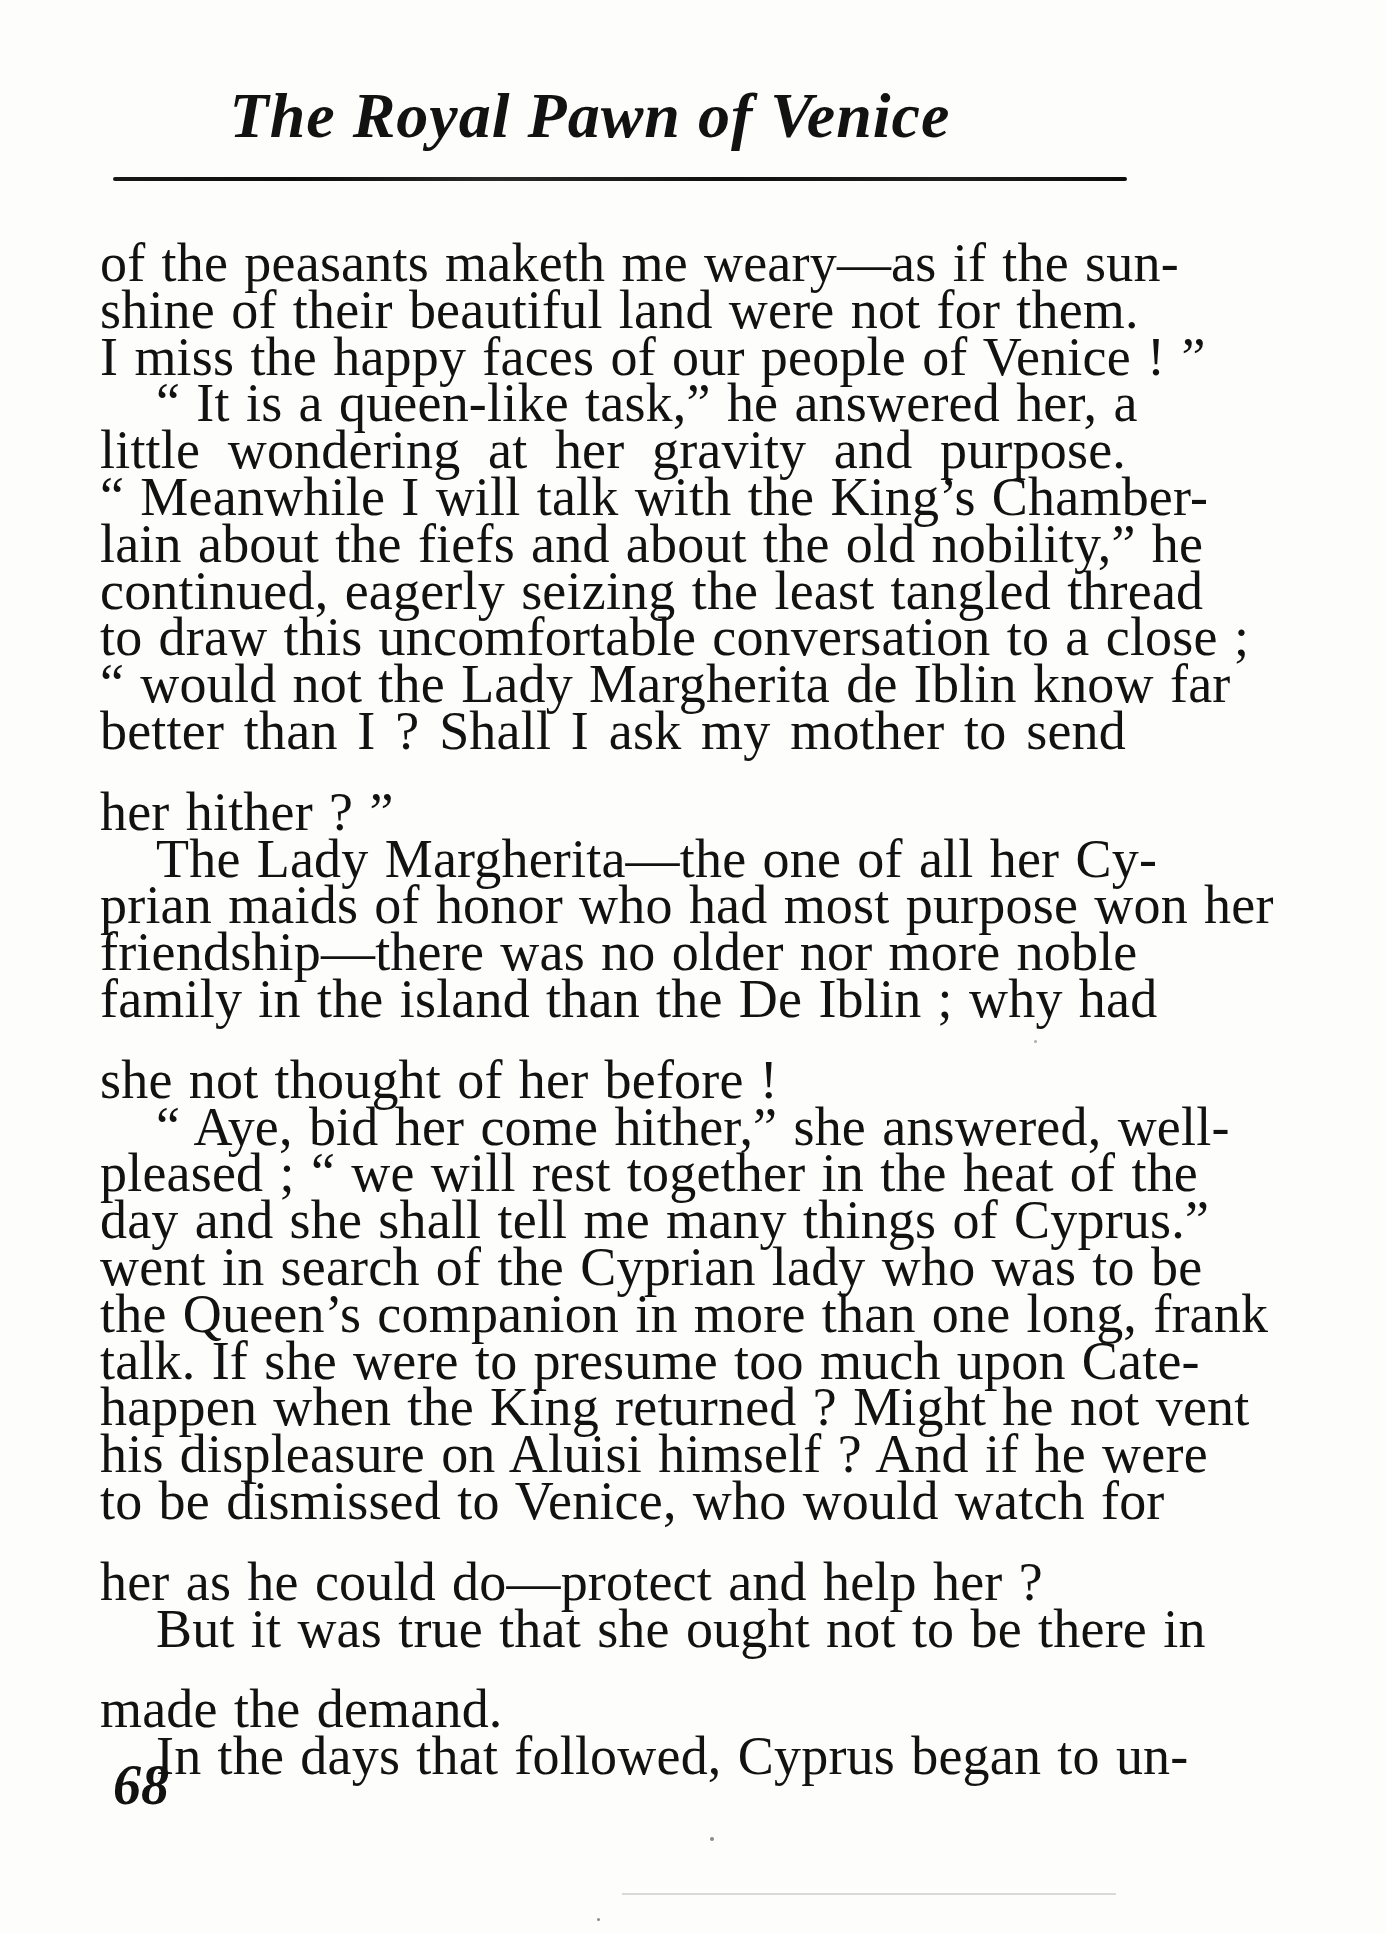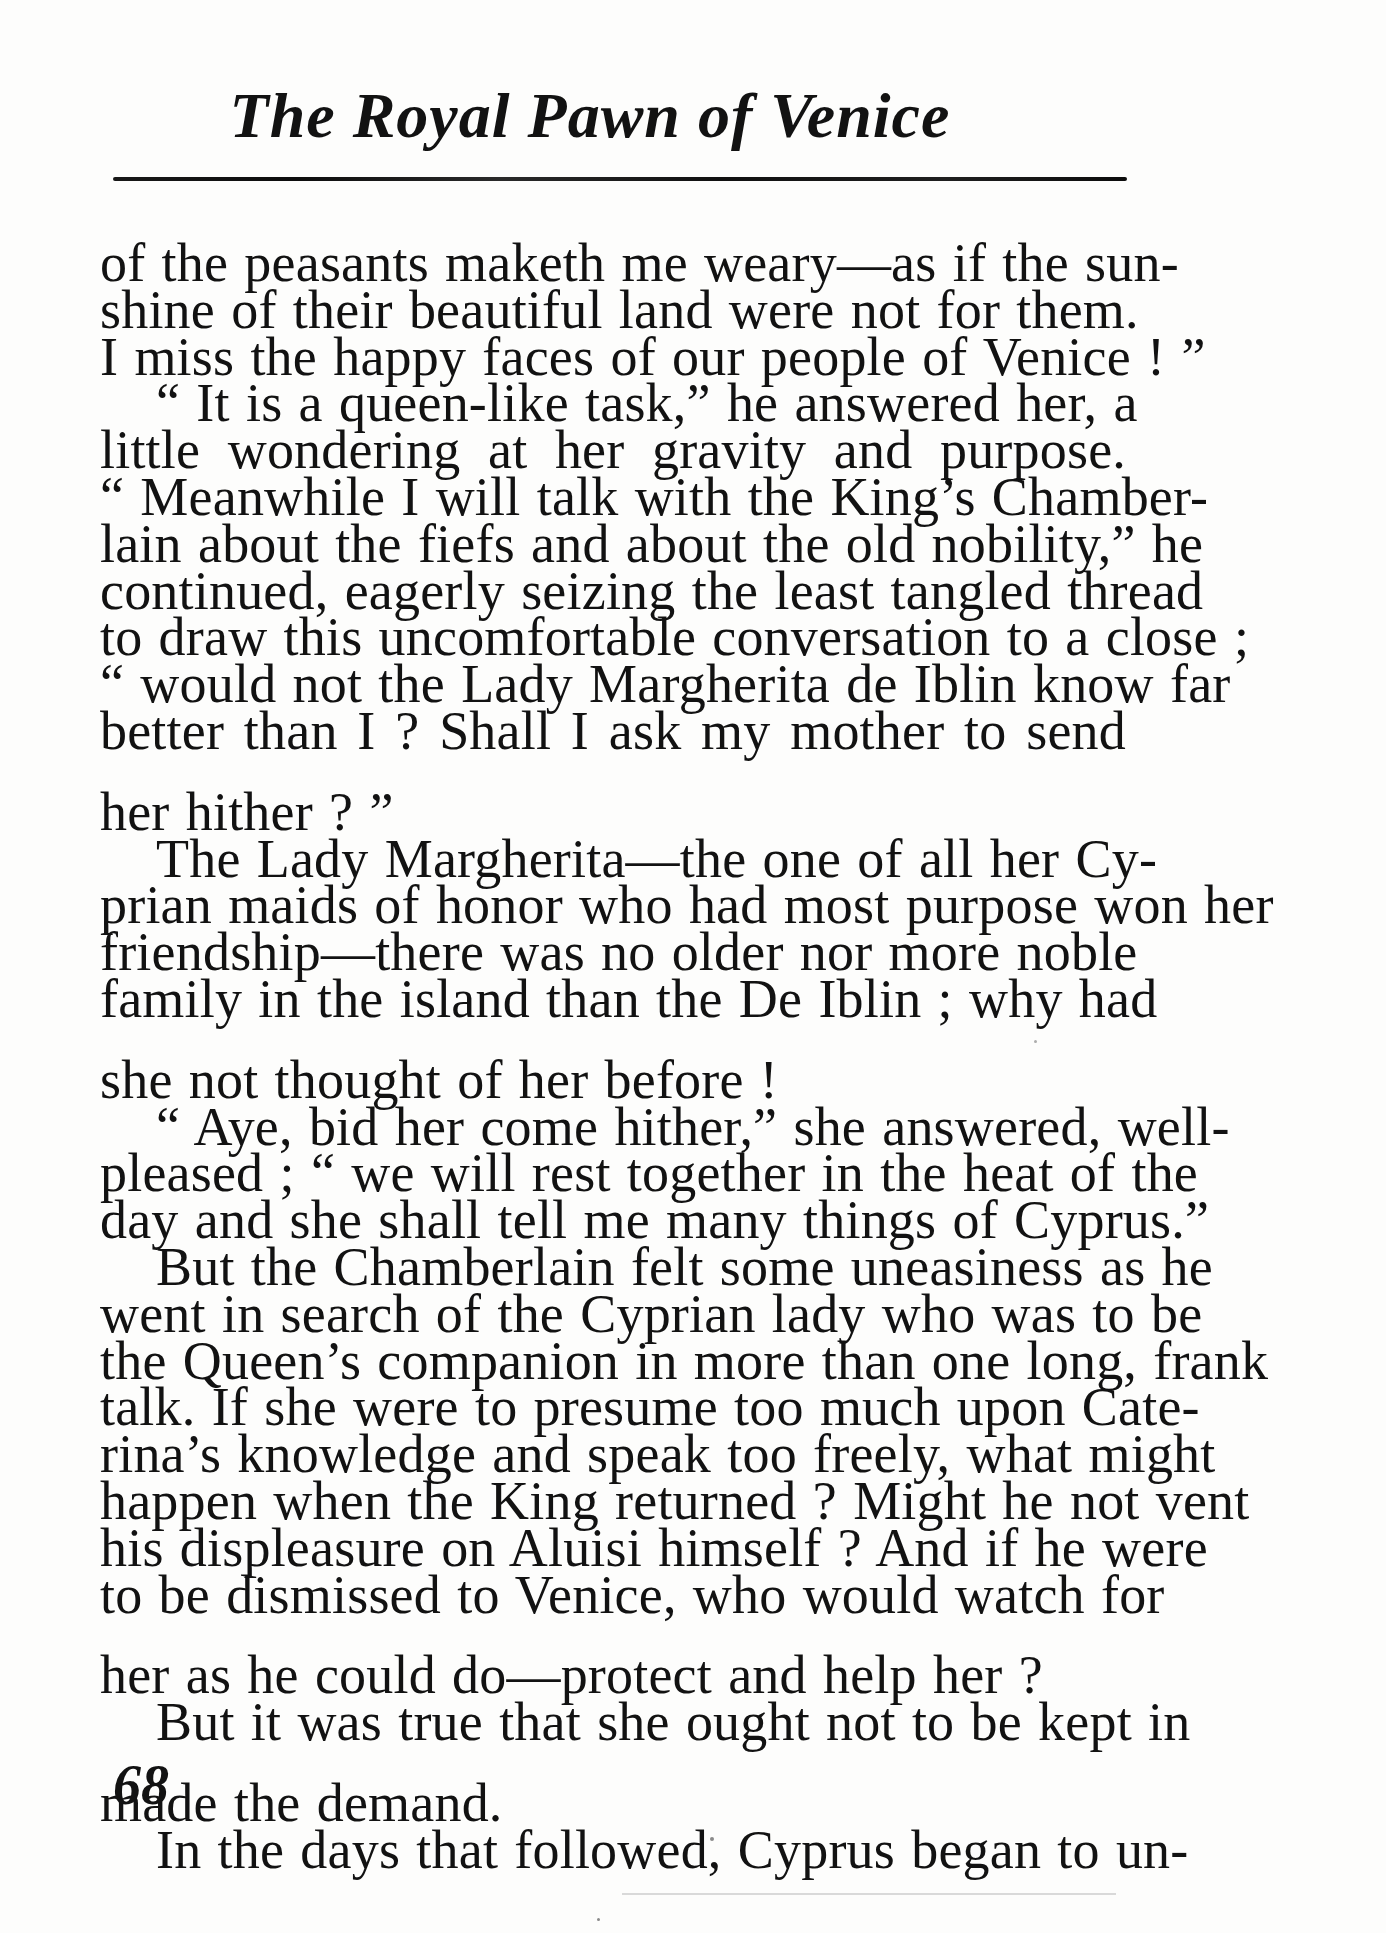--- a/index.html
+++ b/index.html
@@ -118,30 +118,28 @@
       <div class="line">better than I ? Shall I ask my mother to send</div>
       <div class="line short">her hither ? ”</div>
       <div class="line indent">The Lady Margherita—the one of all her Cy-</div>
       <div class="line">prian maids of honor who had most purpose won her</div>
       <div class="line">friendship—there was no older nor more noble</div>
       <div class="line">family in the island than the De Iblin ; why had</div>
       <div class="line short">she not thought of her before !</div>
       <div class="line indent">“ Aye, bid her come hither,” she answered, well-</div>
       <div class="line">pleased ; “ we will rest together in the heat of the</div>
       <div class="line">day and she shall tell me many things of Cyprus.”</div>
-      <div class="line indent">But the Chamberlain felt some uneasiness as he</div>
       <div class="line">went in search of the Cyprian lady who was to be</div>
       <div class="line">the Queen’s companion in more than one long, frank</div>
       <div class="line">talk. If she were to presume too much upon Cate-</div>
-      <div class="line">rina’s knowledge and speak too freely, what might</div>
       <div class="line">happen when the King returned ? Might he not vent</div>
       <div class="line">his displeasure on Aluisi himself ? And if he were</div>
       <div class="line">to be dismissed to Venice, who would watch for</div>
       <div class="line short">her as he could do—protect and help her ?</div>
-      <div class="line indent">But it was true that she ought not to be kept in</div>
+      <div class="line indent">But it was true that she ought not to be there in</div>
       <div class="line short">made the demand.</div>
       <div class="line indent">In the days that followed, Cyprus began to un-</div>
     </div>
 
   <div class="page-number">68</div>
 
   <div class="speck s1"></div>
   <div class="speck s2"></div>
   <div class="speck s3"></div>
   <div class="scan-line"></div>

